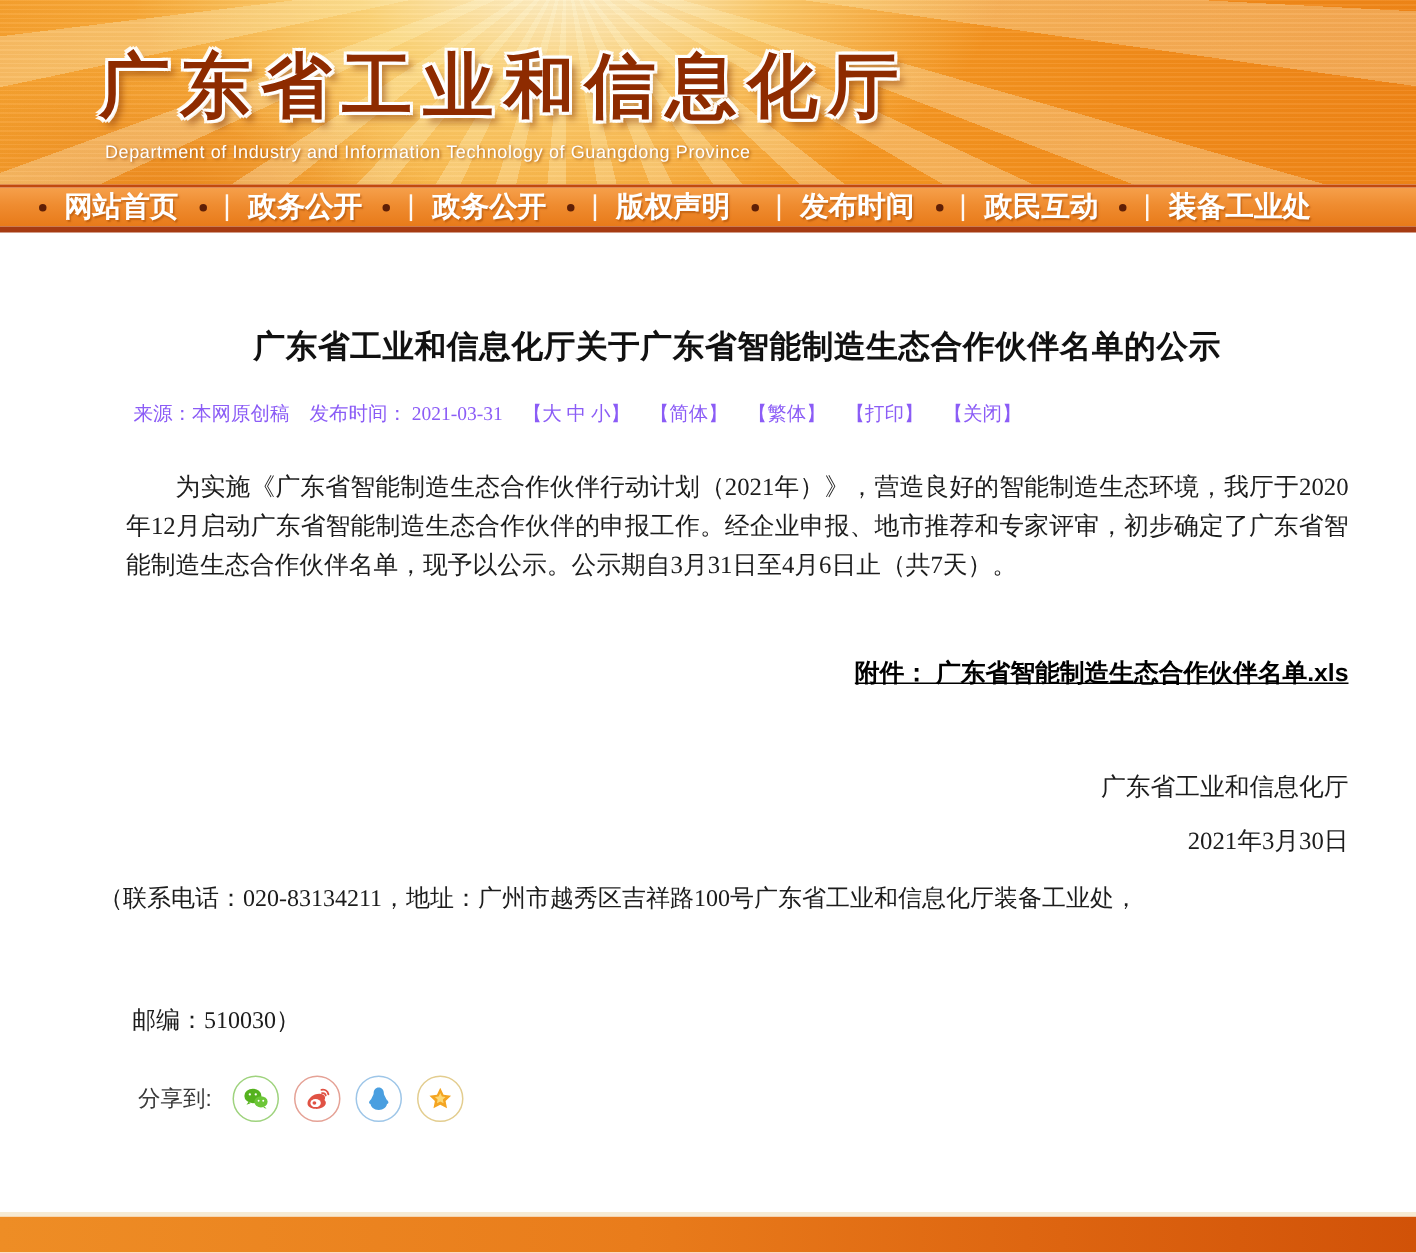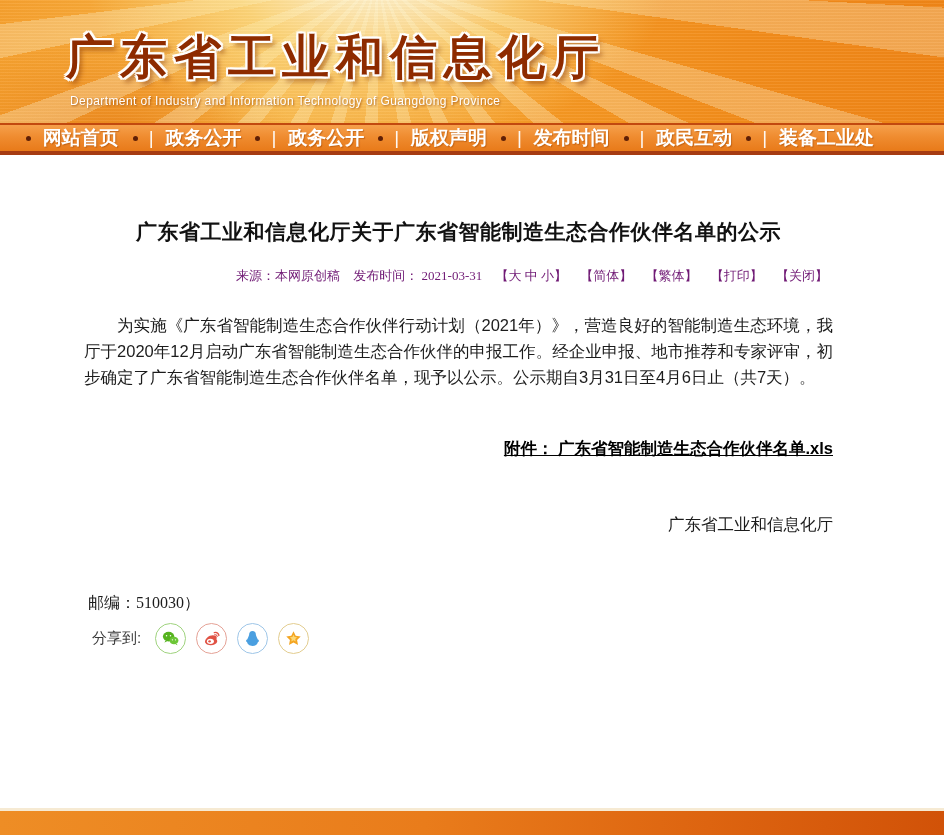--- a/index.html
+++ b/index.html
@@ -68,45 +68,45 @@
     width: 5px; height: 5px;
     background: #5f1f06;
     border-radius: 50%;
     display: inline-block;
     margin-left: 14px;
   }
   .nav-pipe { margin-left: 11px; opacity: 0.95; font-weight: normal; }
   .nav > .nav-dot.leading { margin-left: 0; }
 
   
-  .article { padding: 0 111px 0 84px; }
+  .article { padding: 0 45px 0 84px; }
   .article-title {
     margin-top: 64px;
     text-align: center;
     font-size: 21px;
     line-height: 26px;
     font-weight: bold;
     color: #111111;
     letter-spacing: 0.5px;
   }
   .meta {
     margin-top: 22px;
-    text-align: right;
+    text-align: left;
     font-size: 13px;
-    color: #701a75;
+    color: #8b5cf6;
     font-family: "Liberation Serif", "DejaVu Serif", serif;
   }
   .meta span { margin: 0 5px; }
   .meta .ctl { cursor: pointer; }
   .body-text {
     margin-top: 27px;
     font-size: 16.5px;
     line-height: 26px;
     color: #1c1c1c;
-    font-family: Liberation Sans, sans-serif;
+    font-family: Liberation Serif, serif;
     text-align: justify;
   }
   .body-text p { text-indent: 2em; margin-bottom: 8px; }
 
   .attachment {
     margin-top: 48px;
     padding-left: 15px;
     font-size: 16.5px;
     text-align: right;
   }
@@ -138,21 +138,21 @@
     margin-left: -18px;
     font-size: 16px;
     line-height: 33px;
     color: #1c1c1c;
     font-family: "Liberation Serif", "DejaVu Serif", serif;
   }
   .contact .contact2 { padding-left: 22px; margin-top: 48px; }
 
   
   .share {
-    margin-top: 4px;
+    margin-top: 20px;
     display: flex;
     align-items: center;
     padding-left: 8px;
   }
   .share-label { font-size: 15px; color: #3a3a3a; margin-right: 14px; }
   .icon-circle {
     width: 31px; height: 31px;
     border-radius: 50%;
     background: #ffffff;
     display: flex;
@@ -237,22 +237,24 @@
 
   <div class="body-text">
     <p>为实施《广东省智能制造生态合作伙伴行动计划（2021年）》，营造良好的智能制造生态环境，我厅于2020年12月启动广东省智能制造生态合作伙伴的申报工作。经企业申报、地市推荐和专家评审，初步确定了广东省智能制造生态合作伙伴名单，现予以公示。公示期自3月31日至4月6日止（共7天）。</p>
   </div>
 
   <div class="attachment">
     <a>附件： 广东省智能制造生态合作伙伴名单.xls</a>
   </div>
 
   <div class="signature">广东省工业和信息化厅</div>
+  <div class="sign-date">2021年3月30日</div>
 
   <div class="contact">
+    <div>（联系电话：020-83134211，地址：广州市越秀区吉祥路100号广东省工业和信息化厅装备工业处，</div>
     <div class="contact2">邮编：510030）</div>
   </div>
 
   <div class="share">
     <span class="share-label">分享到:</span>
 
     <span class="icon-circle wechat">
       <svg width="19" height="19" viewBox="0 0 24 24">
         <ellipse cx="9.6" cy="9.6" rx="7.2" ry="6.1" fill="#55b21e"></ellipse>
         <path d="M6 14.5l-1.8 2.6 3.4-1.4z" fill="#55b21e"></path>

